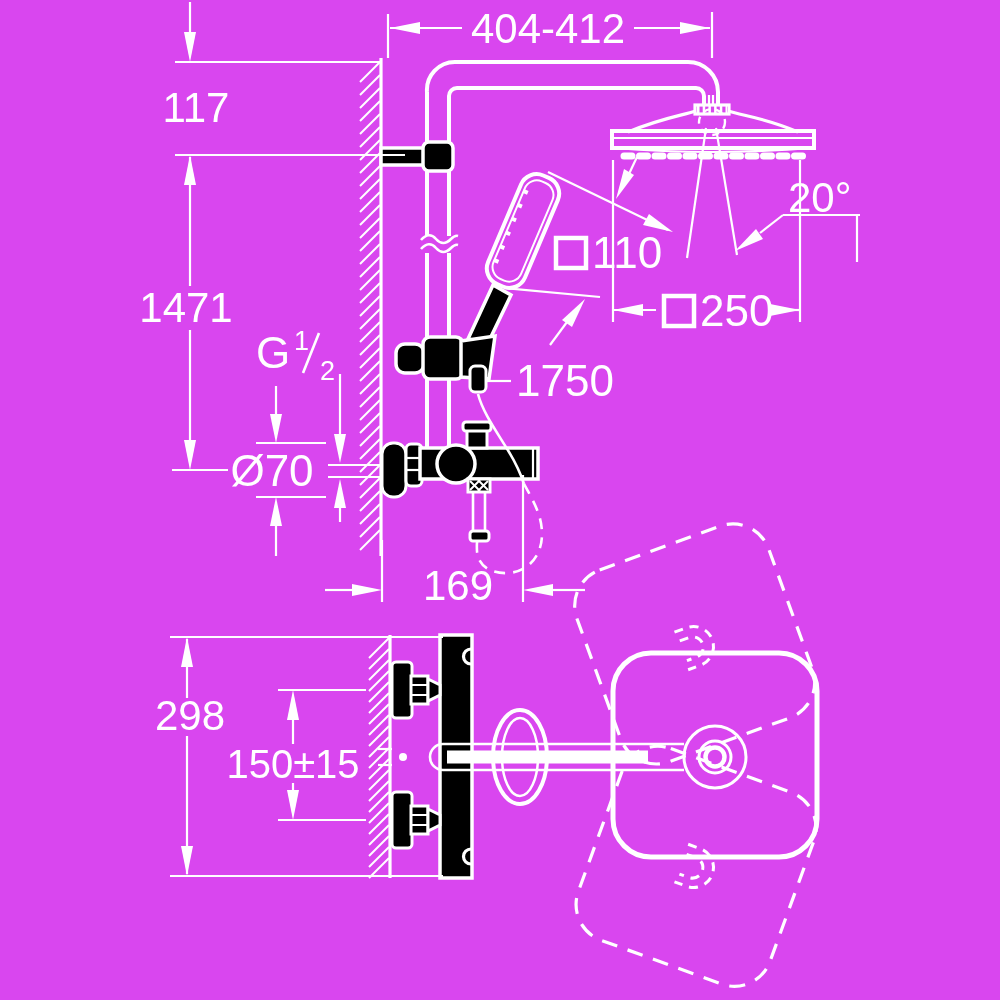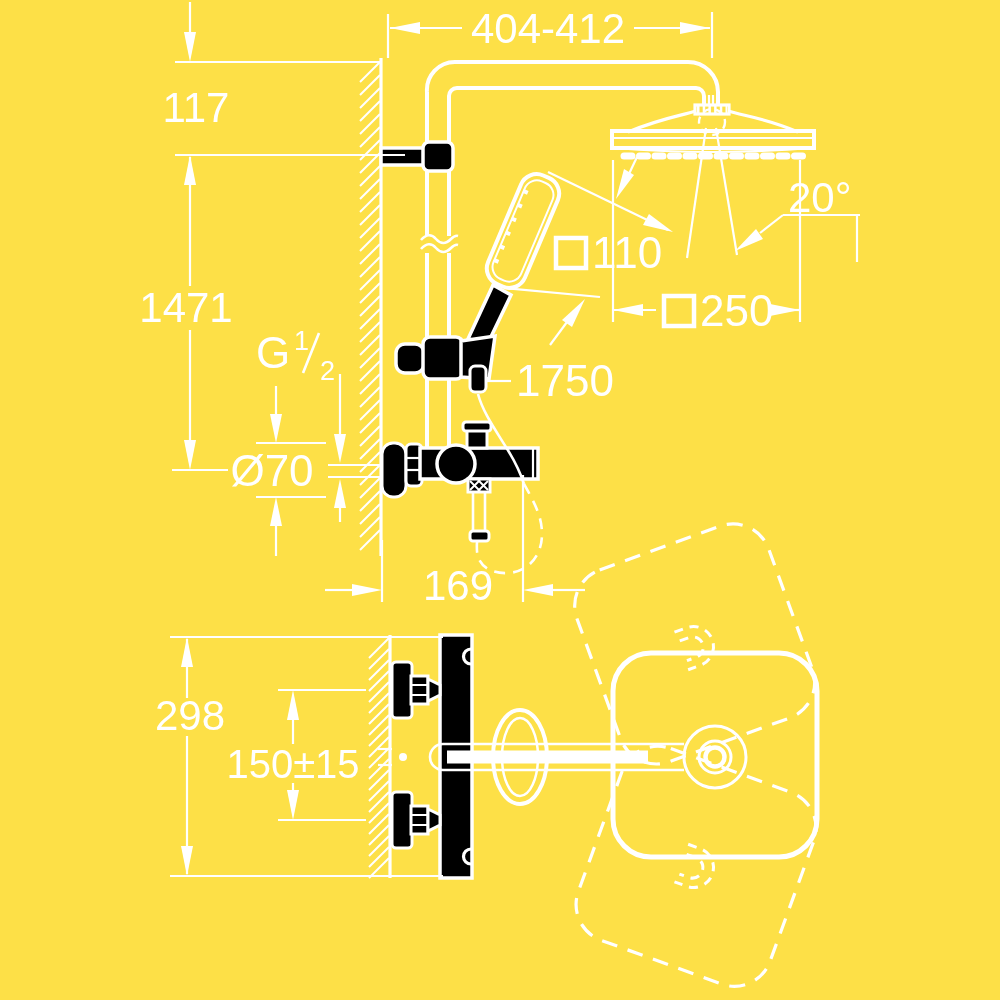--- a/index.html
+++ b/index.html
@@ -1,16 +1,16 @@
 <!DOCTYPE html>
 <html><head>
 <meta charset="utf-8">
 <style>
   html,body{margin:0;padding:0;background:#000;}
-  .stage{width:1000px;height:1000px;background:#fde047;position:relative;overflow:hidden;}
+  .stage{width:1000px;height:1000px;background:#d946ef;position:relative;overflow:hidden;}
   svg{display:block;}
   text{fill:#fff;font-family:"Liberation Sans","DejaVu Sans",sans-serif;}
   .dtxt{font-size:42px;}
   .dtxt44{font-size:44px;}
   .gtxt{font-size:44px;}
   .frac{font-size:27px;}
   .thin{stroke:#fff;stroke-width:2.2;fill:none;}
   .med{stroke:#fff;stroke-width:2.6;fill:none;}
   .obj{stroke:#fff;stroke-width:4;fill:none;}
   .obj3{stroke:#fff;stroke-width:3.2;fill:none;}

